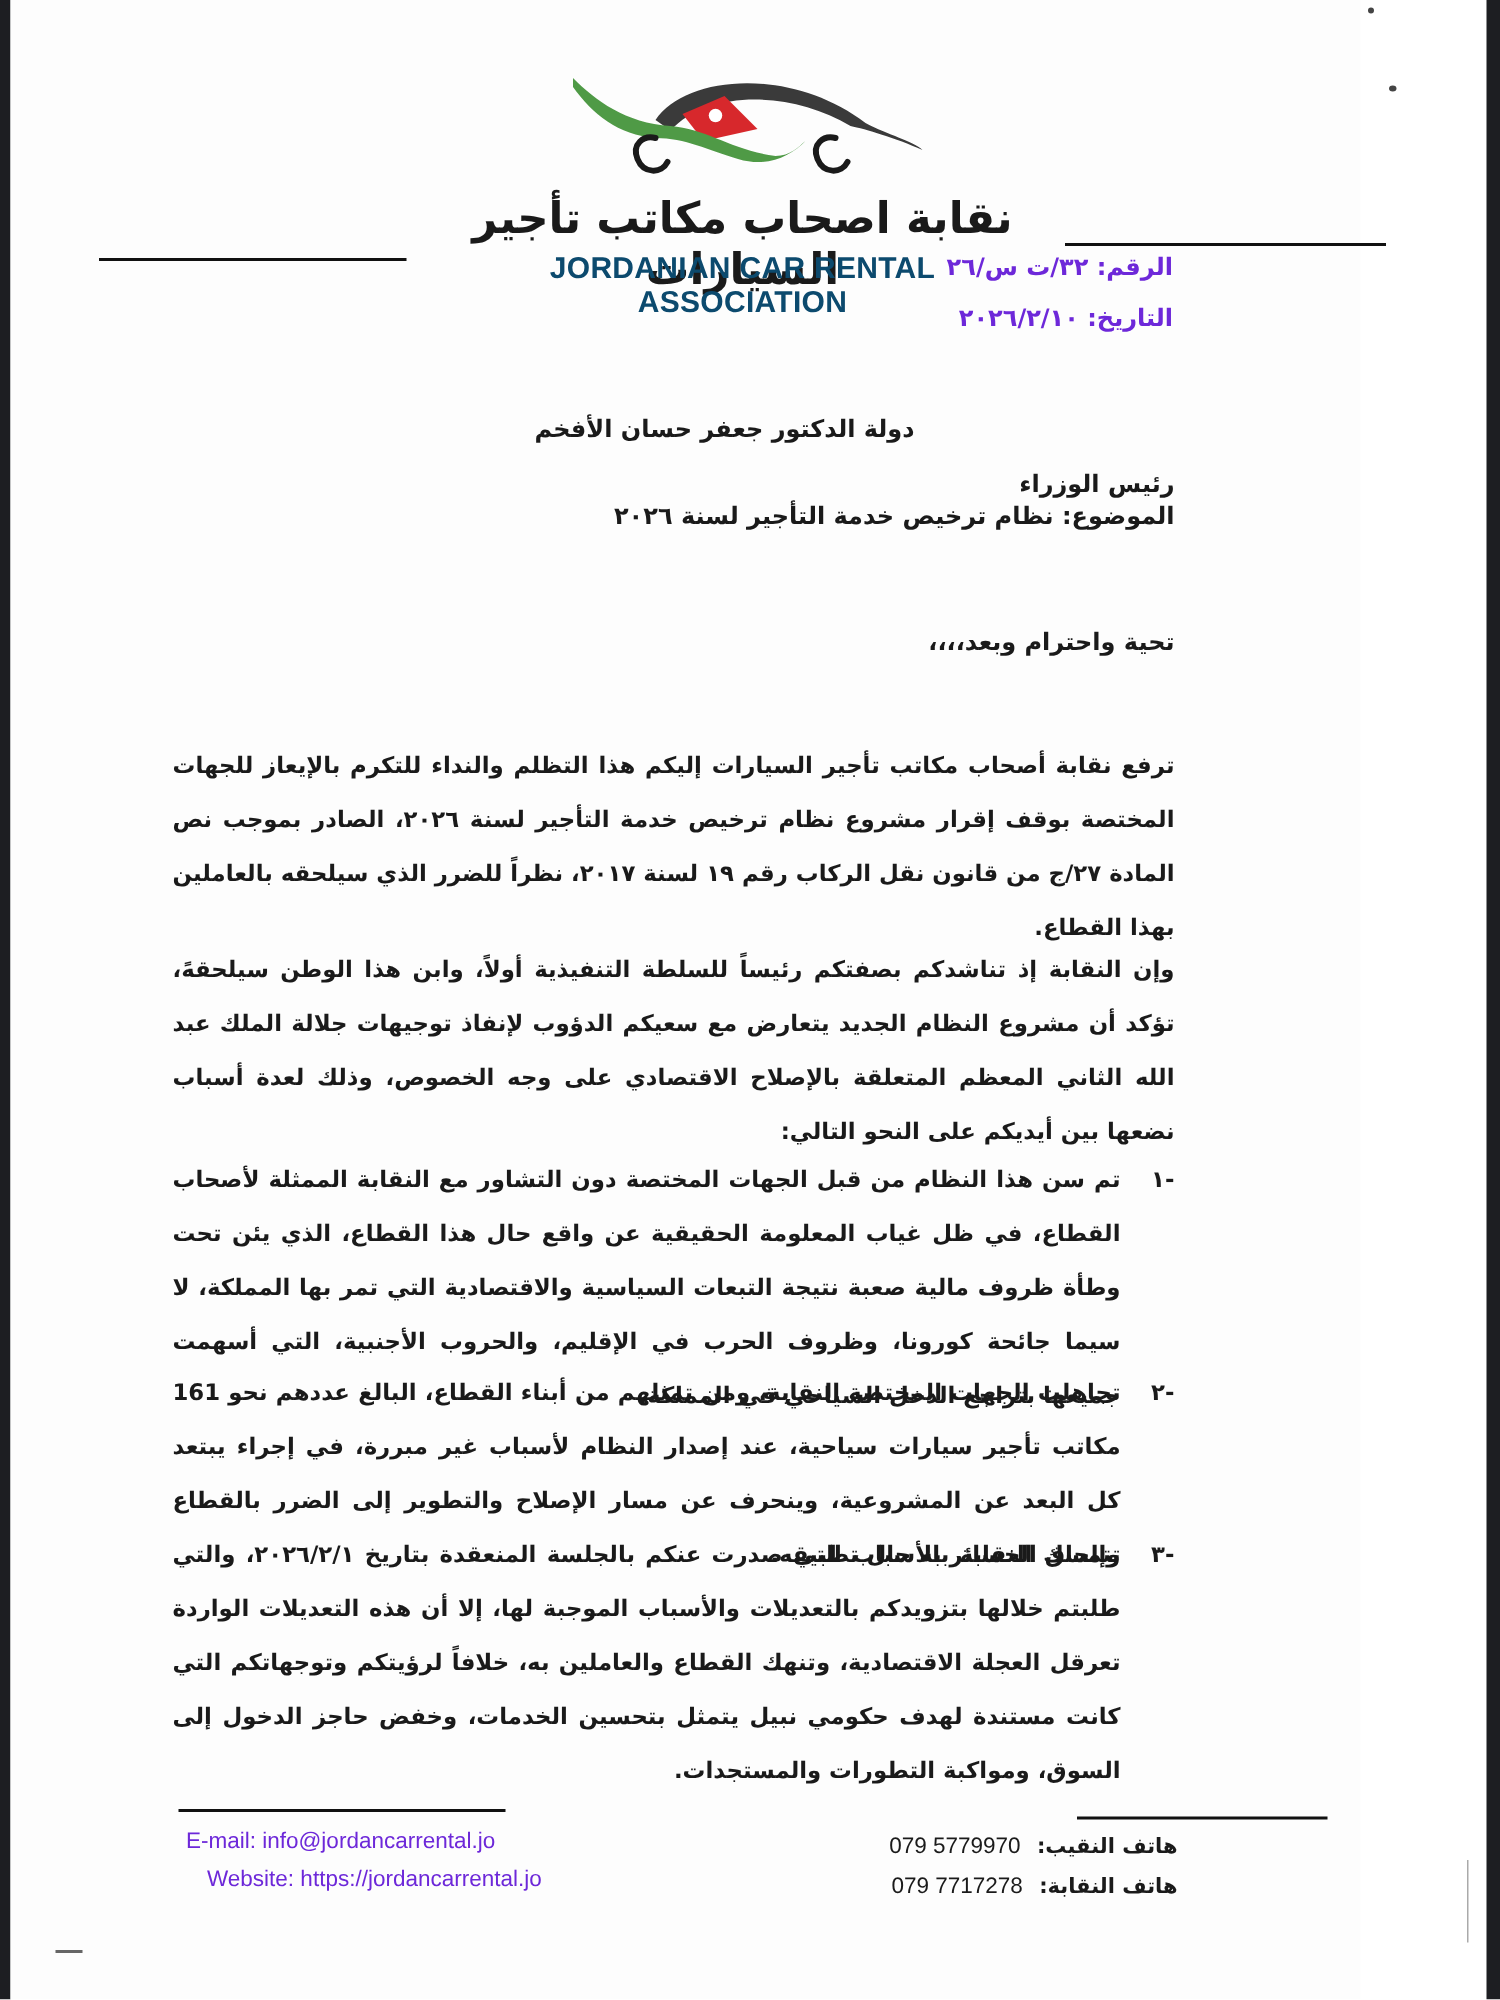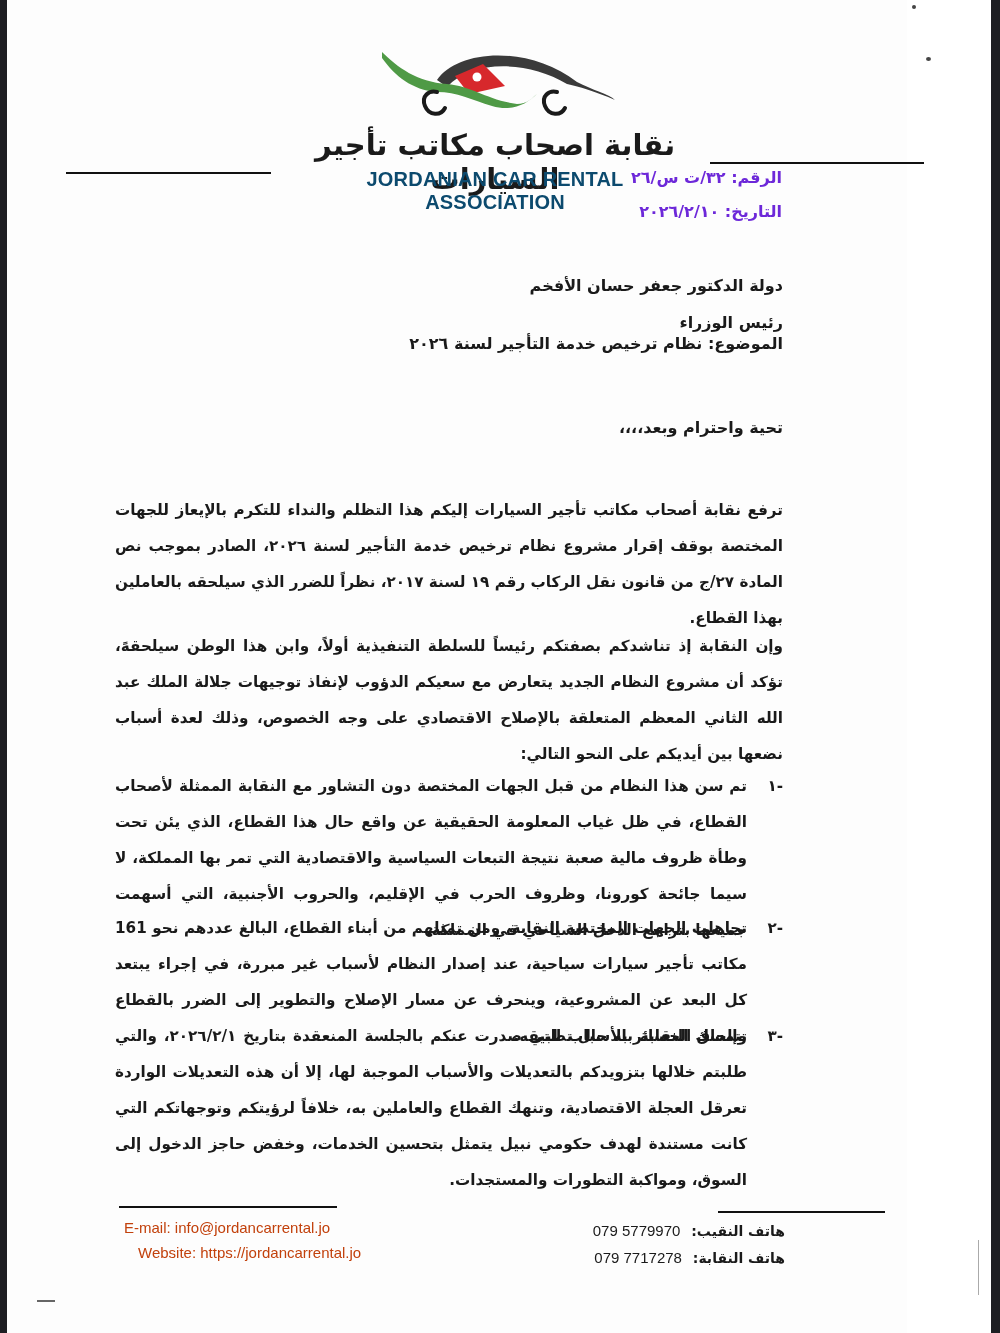--- a/index.html
+++ b/index.html
@@ -19,41 +19,41 @@
   .hl-left { left: 59px; top: 172px; width: 205px; }
   .hl-right { left: 703px; top: 162px; width: 214px; }
 
   .ref { position: absolute; right: 125px; width: 200px; text-align: right; direction: rtl;
          font-size: 16px; font-weight: bold; color: #6d28d9; }
   .ref-num { top: 168px; }
   .ref-date { top: 202px; }
 
   .rtl { direction: rtl; text-align: right; }
   .addr { position: absolute; right: 124px; width: 600px; font-size: 16px; font-weight: bold; }
-  .addr-1 { top: 276px; }
+  .addr-1 { top: 276px; text-align: center; }
   .addr-2 { top: 313px; }
   .addr-3 { top: 334px; }
 
   .greet { position: absolute; right: 124px; top: 418px; width: 400px; font-size: 16px; font-weight: bold; }
 
   .para { position: absolute; left: 108px; right: 124px; font-size: 15.2px; font-weight: bold; line-height: 36px; text-align: justify; text-align-last: right; }
   .para-1 { top: 492px; }
   .para-2 { top: 628px; }
 
   .list { position: absolute; left: 108px; right: 124px; font-size: 15.2px; font-weight: bold; line-height: 36px; }
   .item { position: relative; padding-right: 36px; text-align: justify; text-align-last: right; }
   .item .num { position: absolute; right: 0; top: 0; width: 30px; text-align: right; }
   .list-1 { top: 768px; }
   .list-2 { top: 910px; }
   .list-3 { top: 1018px; }
 
   .foot-line { position: absolute; height: 2px; background: #111; }
   .fl-left { left: 112px; top: 1206px; width: 218px; }
   .fl-right { left: 711px; top: 1211px; width: 167px; }
-  .foot-en { position: absolute; left: 117px; font-family: "Liberation Sans", sans-serif; font-size: 15px; color: #c2410c; }
+  .foot-en { position: absolute; left: 117px; font-family: "Liberation Sans", sans-serif; font-size: 15px; color: #6d28d9; }
   .fe-1 { top: 1219px; }
   .fe-2 { top: 1244px; margin-left: 14px; }
   .foot-ar { position: absolute; right: 122px; direction: rtl; text-align: right; font-size: 14px; font-weight: bold; width: 240px; }
   .foot-ar .ph { font-family: "Liberation Sans", sans-serif; font-weight: normal; font-size: 15px; direction: ltr; unicode-bidi: embed; margin-right: 6px; }
   .fa-1 { top: 1222px; }
   .fa-2 { top: 1249px; }
 
   .bottom-mark { position: absolute; left: 30px; top: 1300px; width: 18px; height: 2px; background: #666; }
   .right-margin-line { position: absolute; left: 971px; top: 1240px; width: 1px; height: 55px; background: #aaa; }
   .speck { position: absolute; background: #444; border-radius: 50%; }

